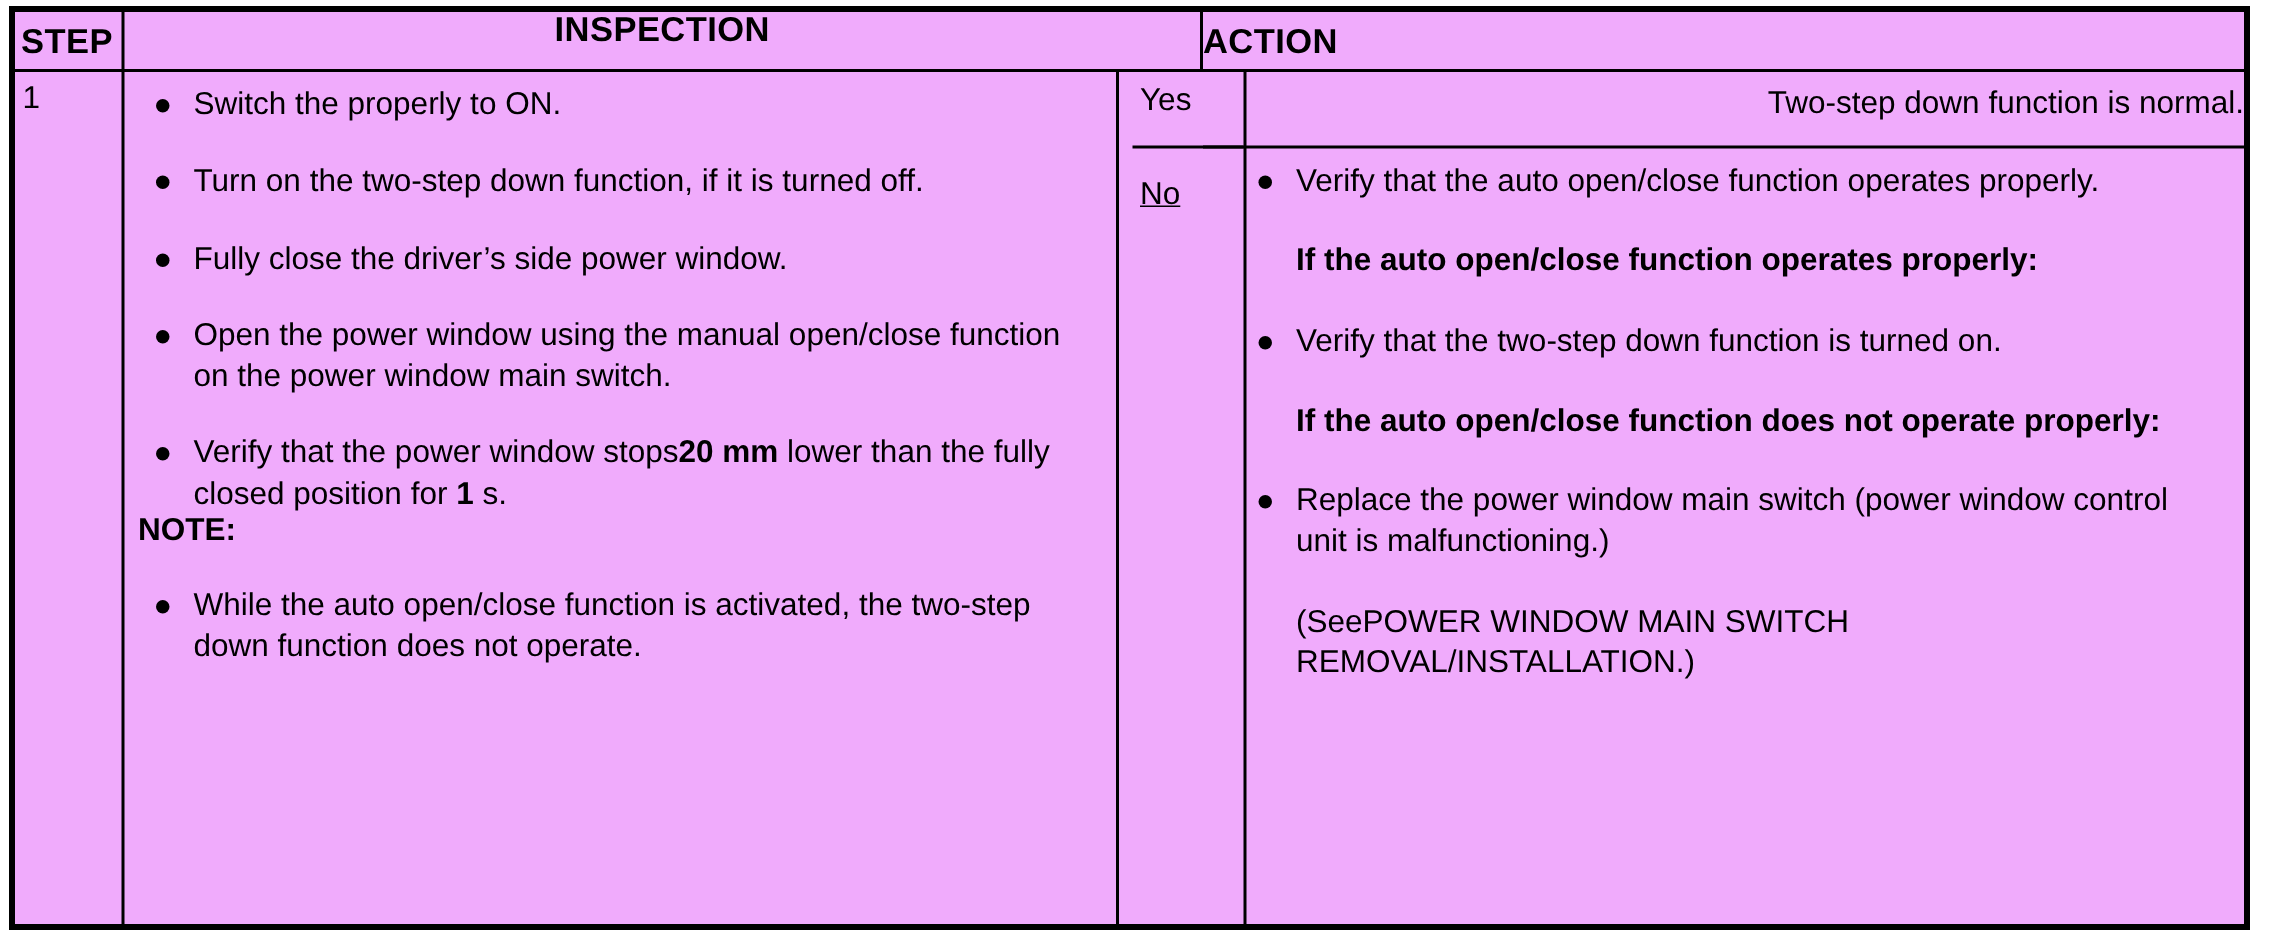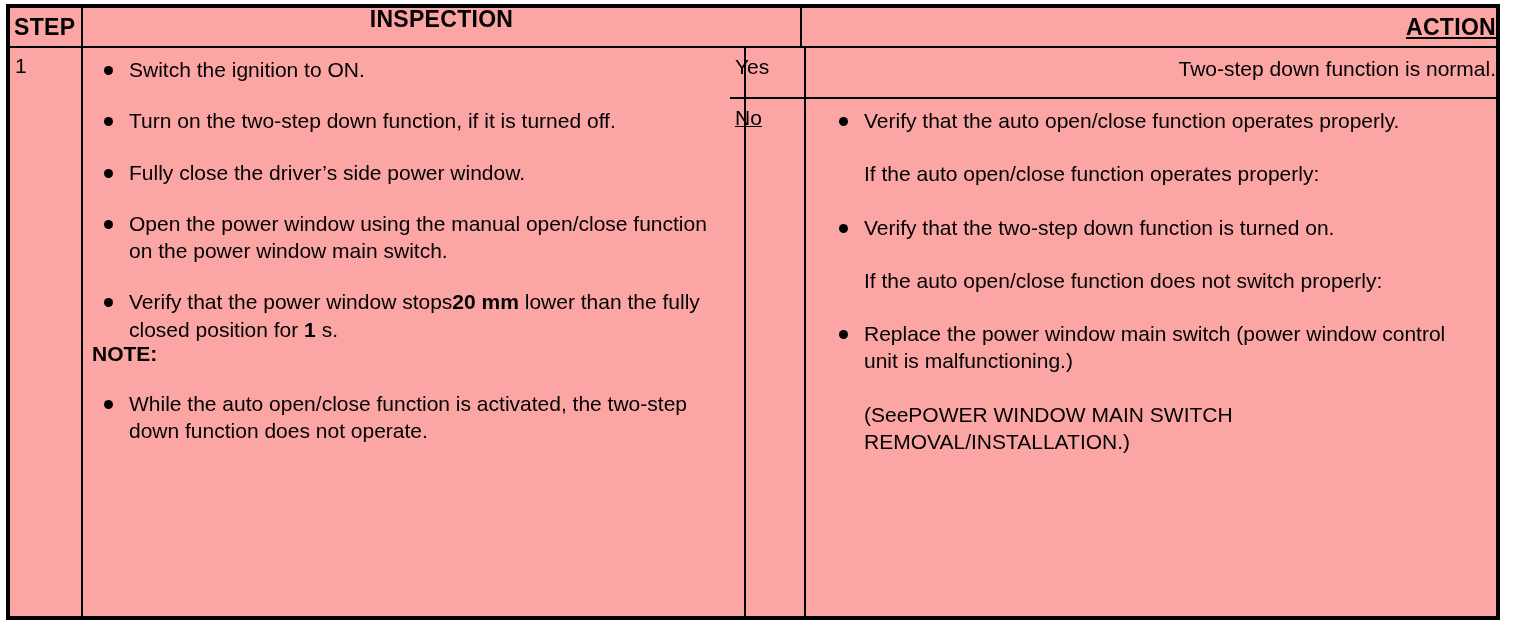--- a/index.html
+++ b/index.html
@@ -24,21 +24,21 @@
 
   
   .table {
     position: absolute;
     left: 6px;
     top: 4px;
     width: 1494px;      
     height: 616px;      
     box-sizing: border-box;
     border: 4px solid #000;
-    background: #fca5a5;
+    background: #f0abfc;
   }
 
   
   .hdr-row {
     position: absolute;
     left: 0; top: 0;
     width: 100%;
     height: 40px;          
     box-sizing: border-box;
     border-bottom: 2px solid #000;
@@ -64,22 +64,21 @@
     display: flex;
     justify-content: center;
   }
   .hdr-action {
     position: absolute;
     left: 792px; top: 0;
     right: 0;
     height: 100%;
     display: flex;
     align-items: center;
-    justify-content: flex-end;
-    text-decoration: underline;
+    justify-content: flex-start;
   }
   .hdr-text {
     font-size: 23px;
     font-weight: bold;
     letter-spacing: 0.3px;
     line-height: 1;
   }
 
   
   .body-row {
@@ -112,42 +111,42 @@
     width: 663px;          
     height: 100%;
     box-sizing: border-box;
     border-right: 2px solid #000;
     padding: 8px 10px 0 9px;
   }
 
   
   .cell-yesno {
     position: absolute;
-    left: 720px; top: 0;
+    left: 745px; top: 0;
     width: 76px;           
     height: 100%;
     box-sizing: border-box;
     border-right: 2px solid #000;
   }
   .yn-yes {
     position: absolute;
     left: 0; top: 0;
     width: 100%;
     height: 51px;          
     box-sizing: border-box;
     border-bottom: 2px solid #000;
     padding: 8px 0 0 5px;
   }
   .yn-no {
     position: absolute;
     left: 0; top: 51px;
     width: 100%;
     bottom: 0;
     box-sizing: border-box;
-    padding: 8px 0 0 5px;
+    padding: 20px 0 0 5px;
     text-decoration: underline;
   }
   .yn-text {
     font-size: 21px;
     line-height: 1;
   }
 
   
   .cell-action-yes {
     position: absolute;
@@ -206,21 +205,21 @@
   .cell-action-no ul.blist li.bullet::before {
     left: 13px;
   }
 
   
   li.subhead {
     list-style: none;
     padding-left: 38px;
     font-size: 21px;
     line-height: 1.30;
-    font-weight: normal;
+    font-weight: bold;
     margin-bottom: 26px;
   }
   li.plainnote {
     list-style: none;
     padding-left: 38px;
     font-size: 21px;
     line-height: 1.30;
     margin-bottom: 16px;
   }
 
@@ -253,21 +252,21 @@
     </div>
 
     <div class="body-row">
 
       <div class="cell-step">
         <div class="step-num">1</div>
       </div>
 
       <div class="cell-inspection">
         <ul class="blist">
-          <li class="bullet">Switch the ignition to ON.</li>
+          <li class="bullet">Switch the properly to ON.</li>
           <li class="bullet">Turn on the two-step down function, if it is turned off.</li>
           <li class="bullet">Fully close the driver’s side power window.</li>
           <li class="bullet">Open the power window using the manual open/close function on the power window main switch.</li>
           <li class="bullet"><span>Verify that the power window stops</span><b class="strong">20 mm</b><span> lower than the fully closed position for </span><b class="strong">1</b><span> s.</span></li>
         </ul>
 
         <div class="note-label">NOTE:</div>
 
         <ul class="blist">
           <li class="bullet">While the auto open/close function is activated, the two-step down function does not operate.</li>
@@ -285,21 +284,21 @@
 
       <div class="cell-action-yes">
         <div class="plain-line">Two-step down function is normal.</div>
       </div>
 
       <div class="cell-action-no">
         <ul class="blist">
           <li class="bullet">Verify that the auto open/close function operates properly.</li>
           <li class="subhead">If the auto open/close function operates properly:</li>
           <li class="bullet">Verify that the two-step down function is turned on.</li>
-          <li class="subhead">If the auto open/close function does not switch properly:</li>
+          <li class="subhead">If the auto open/close function does not operate properly:</li>
           <li class="bullet">Replace the power window main switch (power window control unit is malfunctioning.)</li>
           <li class="plainnote">(SeePOWER WINDOW MAIN SWITCH REMOVAL/INSTALLATION.)</li>
         </ul>
       </div>
 
     </div>
   </div>
 </div>
 
 </body></html>

